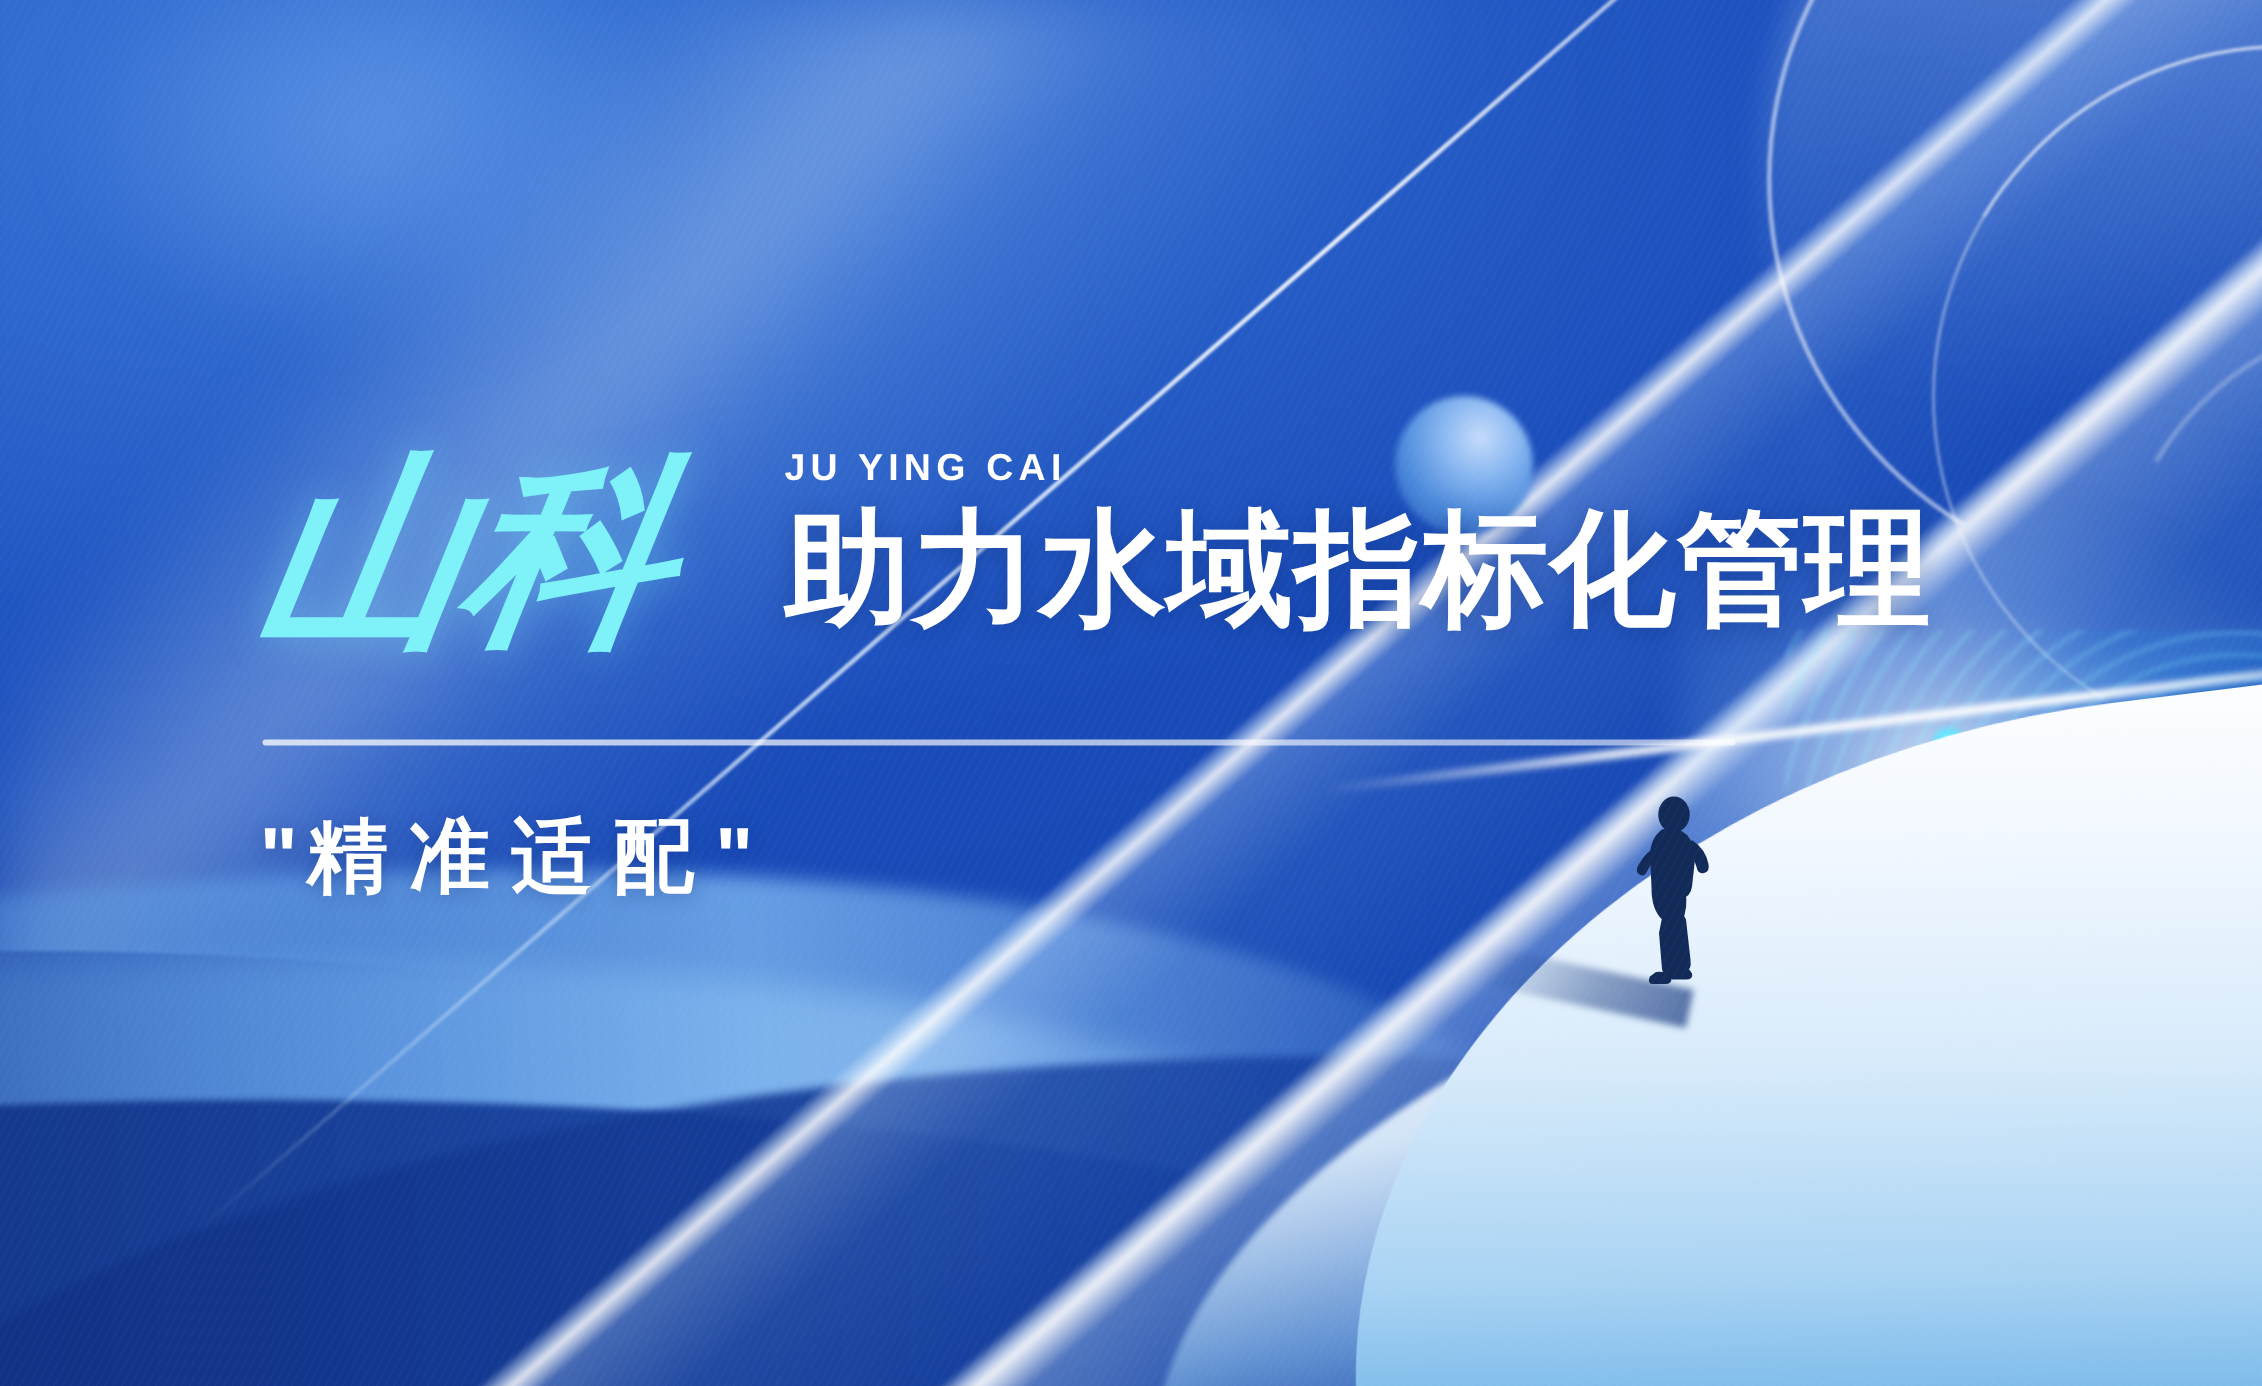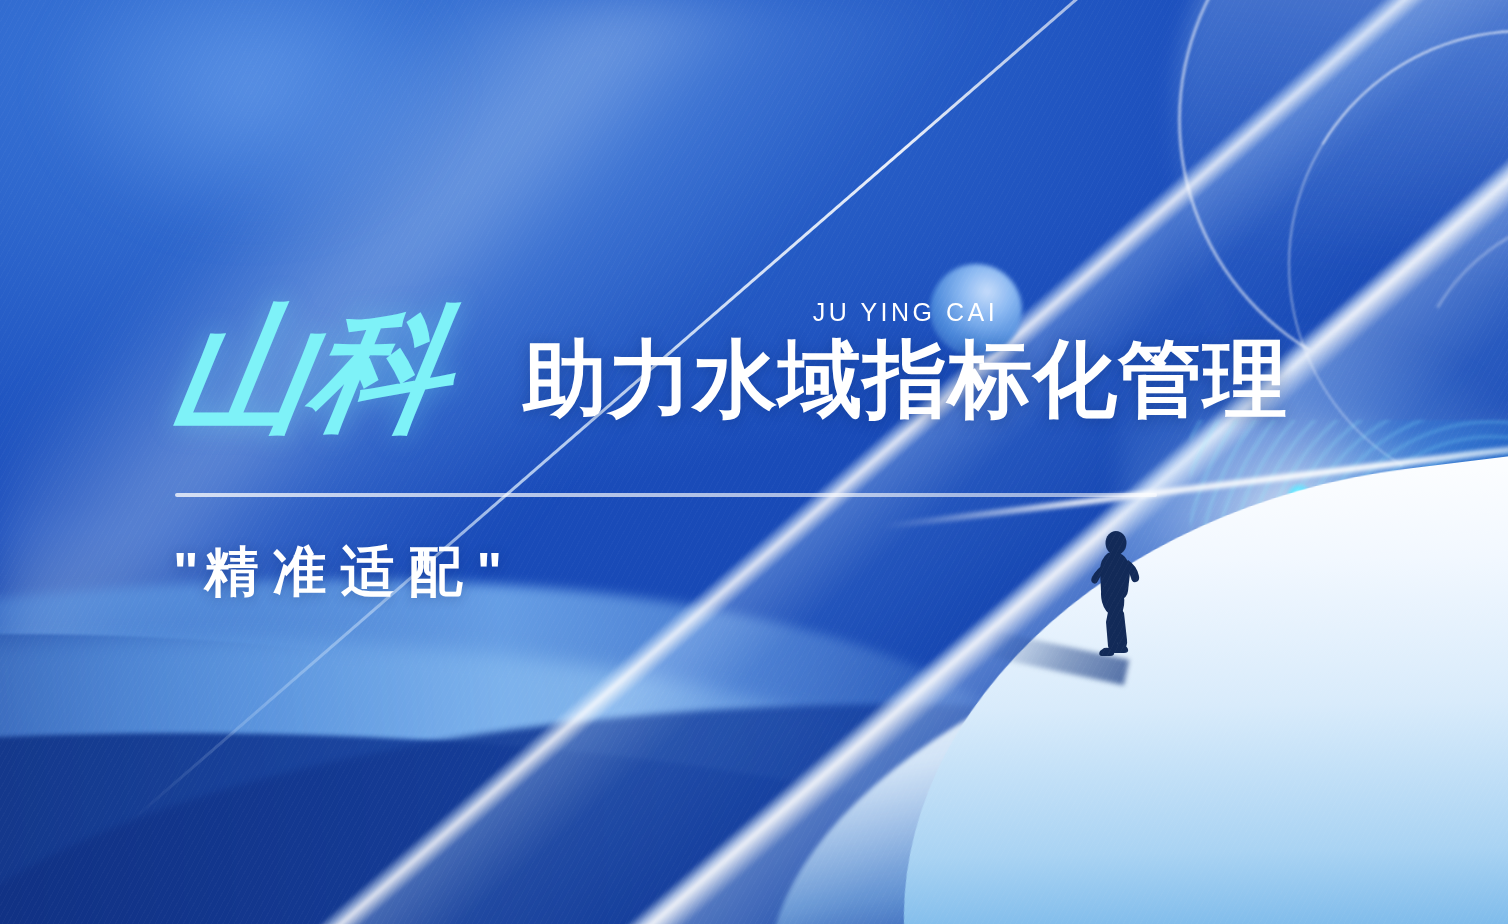--- a/index.html
+++ b/index.html
@@ -276,26 +276,25 @@
     text-shadow:0 0 26px rgba(126,242,248,.35);
     transform:skewX(-9deg);
   }
 
   .headline-block{
     position:absolute;
     left:523px; top:300px;
   }
   .pinyin{
     font-size:25px;
-    font-weight:400;
+    font-weight:700;
     letter-spacing:3.5px;
     color:#ffffff;
     line-height:1;
     margin-bottom:12px;
-    text-align:center;
   }
   .headline{
     font-size:84px;
     font-weight:bold;
     line-height:1;
     letter-spacing:1px;
     color:#ffffff;
     white-space:nowrap;
     text-shadow:0 2px 14px rgba(10,40,110,.35);
   }

